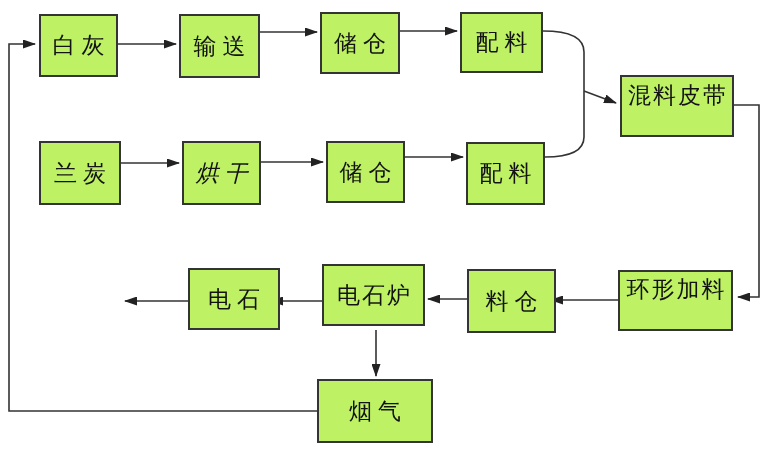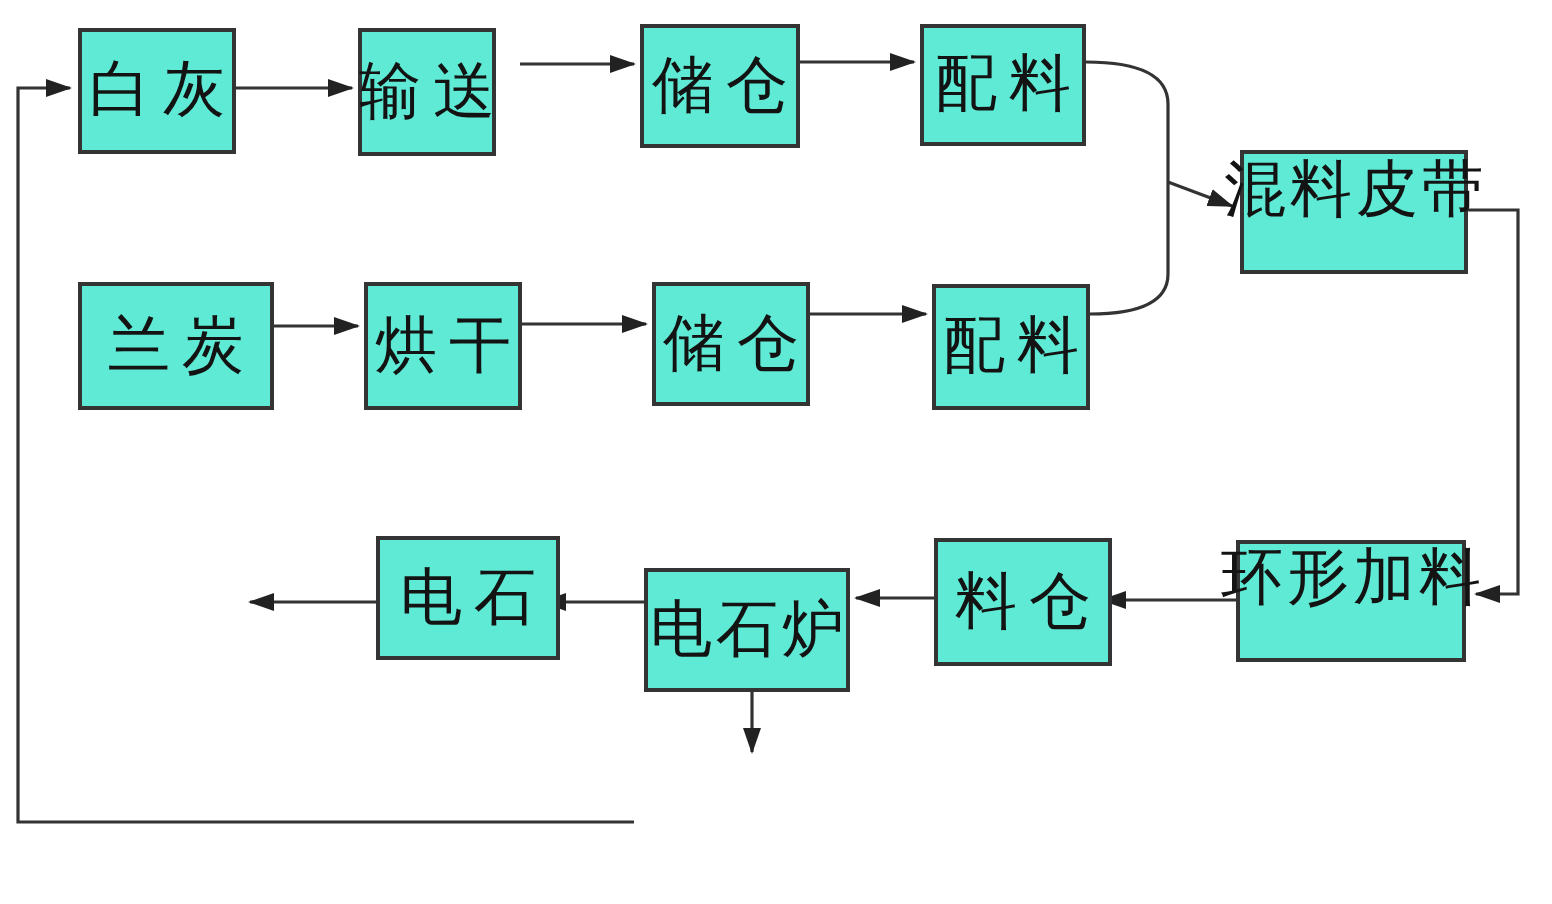--- a/index.html
+++ b/index.html
@@ -20,26 +20,26 @@
     left: 0;
     top: 0;
     width: 776px;
     height: 452px;
     pointer-events: none;
   }
   .node {
     position: absolute;
     box-sizing: border-box;
     border: 2px solid #343434;
-    background: #5eead4;
+    background: #bef264;
     display: flex;
     align-items: center;
     justify-content: center;
     color: #131313;
-    font-size: 31px;
+    font-size: 23px;
     line-height: 1;
     white-space: nowrap;
   }
   .node span {
     letter-spacing: 6px;
     margin-right: -6px;
   }
   .node.wide span {
     letter-spacing: 2px;
     margin-right: -2px;
@@ -74,54 +74,57 @@
       <path d="M322 301 L271 301" marker-end="url(#arrow)"></path>
       <path d="M188 301 L125 301" marker-end="url(#arrow)"></path>
       <path d="M376 330 L376 376" marker-end="url(#arrow)"></path>
       <path d="M317 411 L9 411 L9 44 L35 44" marker-end="url(#arrow)"></path>
     </g>
   </svg>
 
   <div class="node" style="left:39px;  top:14px;  width:79px;  height:63px;">
       <span>白灰</span>
     </div>
-  <div class="node" style="left:179px; top:14px;  width:69px;  height:64px;">
+  <div class="node" style="left:179px; top:14px;  width:81px;  height:64px;">
       <span>输送</span>
     </div>
   <div class="node" style="left:320px; top:12px;  width:80px;  height:62px;">
       <span>储仓</span>
     </div>
   <div class="node" style="left:460px; top:12px;  width:83px;  height:61px;">
       <span>配料</span>
     </div>
 
-  <div class="node" style="left:39px;  top:141px; width:98px;  height:64px;">
+  <div class="node" style="left:39px;  top:141px; width:82px;  height:64px;">
       <span>兰炭</span>
     </div>
-  <div class="node" style="left:182px; top:141px; width:79px;  height:64px;">
+  <div class="node" style="left:182px; top:141px; width:79px;  height:64px;font-style:italic;">
       <span>烘干</span>
     </div>
   <div class="node" style="left:326px; top:141px; width:79px;  height:62px;">
       <span>储仓</span>
     </div>
   <div class="node" style="left:466px; top:142px; width:79px;  height:63px;">
       <span>配料</span>
     </div>
 
   <div class="node wide text-up" style="left:620px; top:75px;  width:114px; height:62px;">
       <span>混料皮带</span>
     </div>
   <div class="node wide text-up" style="left:618px; top:270px; width:115px; height:61px;">
       <span>环形加料</span>
     </div>
 
   <div class="node" style="left:467px; top:269px; width:89px;  height:64px;">
       <span>料仓</span>
     </div>
-  <div class="node wide" style="left:322px; top:284px; width:103px; height:62px;">
+  <div class="node wide" style="left:322px; top:264px; width:103px; height:62px;">
       <span>电石炉</span>
     </div>
   <div class="node" style="left:188px; top:268px; width:92px;  height:62px;">
       <span>电石</span>
     </div>
 
+  <div class="node" style="left:317px; top:379px; width:116px; height:64px;">
+      <span>烟气</span>
+    </div>
 
 </div>
 
 </body></html>

